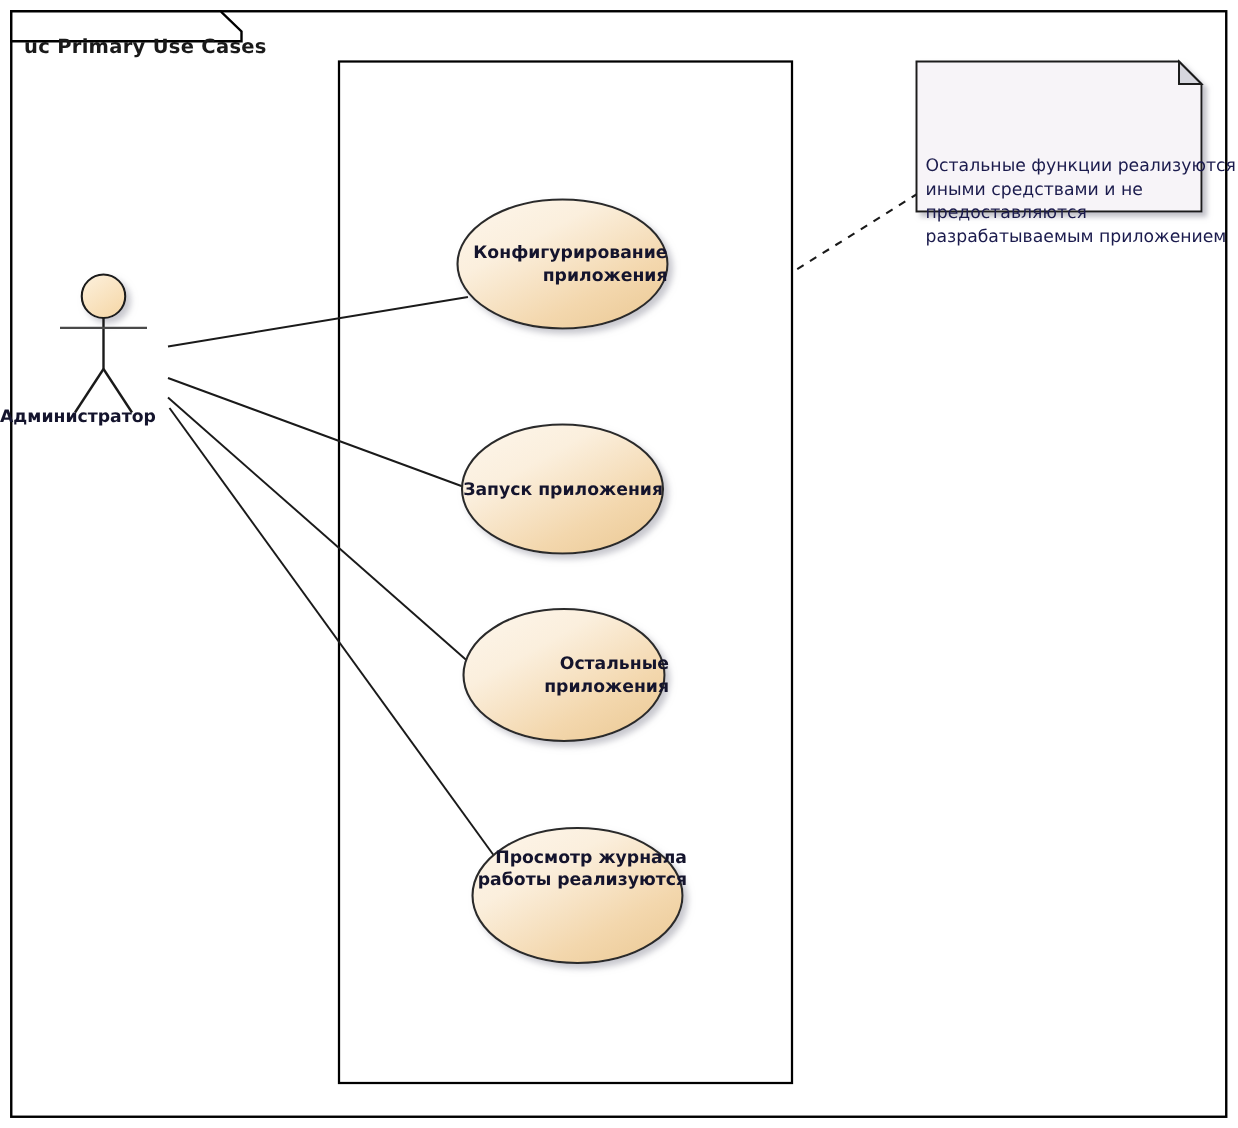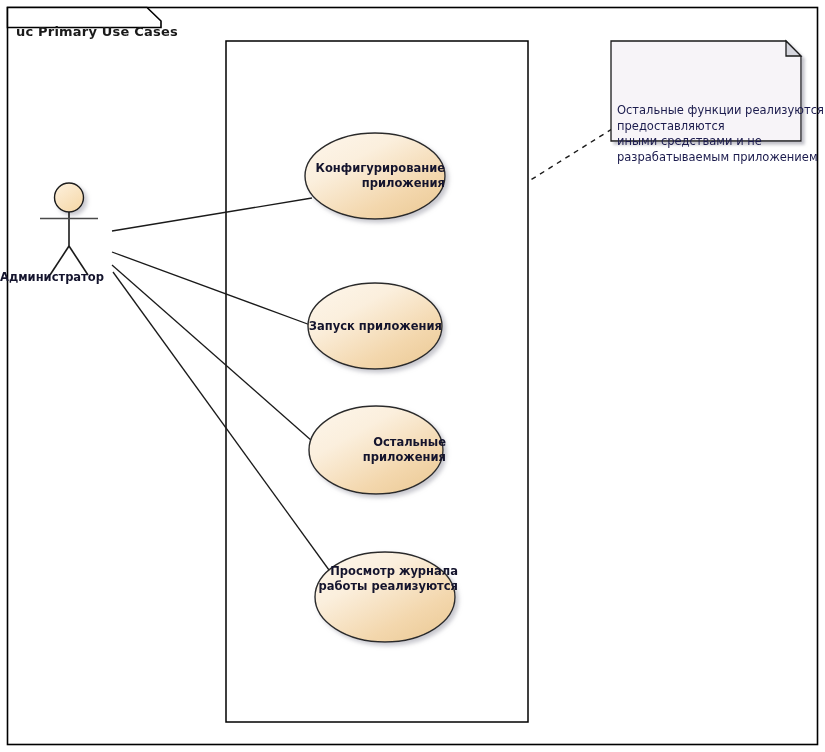--- a/index.html
+++ b/index.html
@@ -173,19 +173,19 @@
       <span>приложения</span>
     </div>
 
     <div class="uc-label" style="left:313px; top:564px; width:145px;">
       <span>Просмотр журнала</span><br>
       <span>работы реализуются</span>
     </div>
 
     <div class="note-text">
       <span class="note-line">Остальные функции реализуются</span>
+      <span class="note-line">иными средствами и не</span>
       <span class="note-line">предоставляются</span>
-      <span class="note-line">иными средствами и не</span>
       <span class="note-line">разрабатываемым приложением</span>
     </div>
 
   </div>
 </div>
 
 </body></html>

